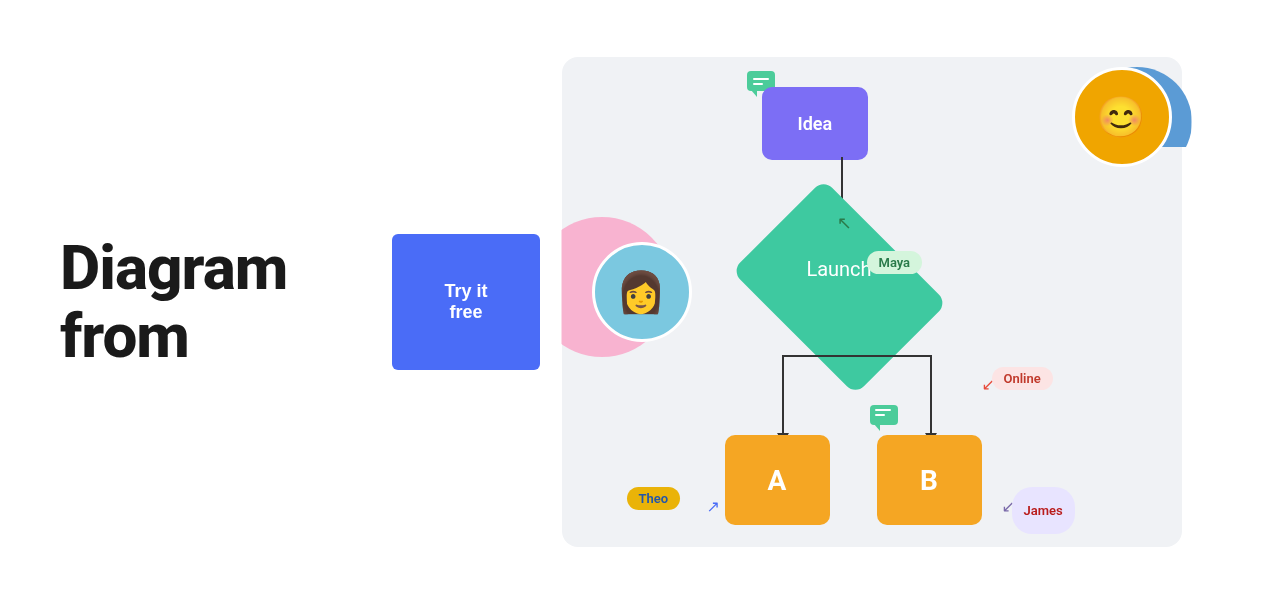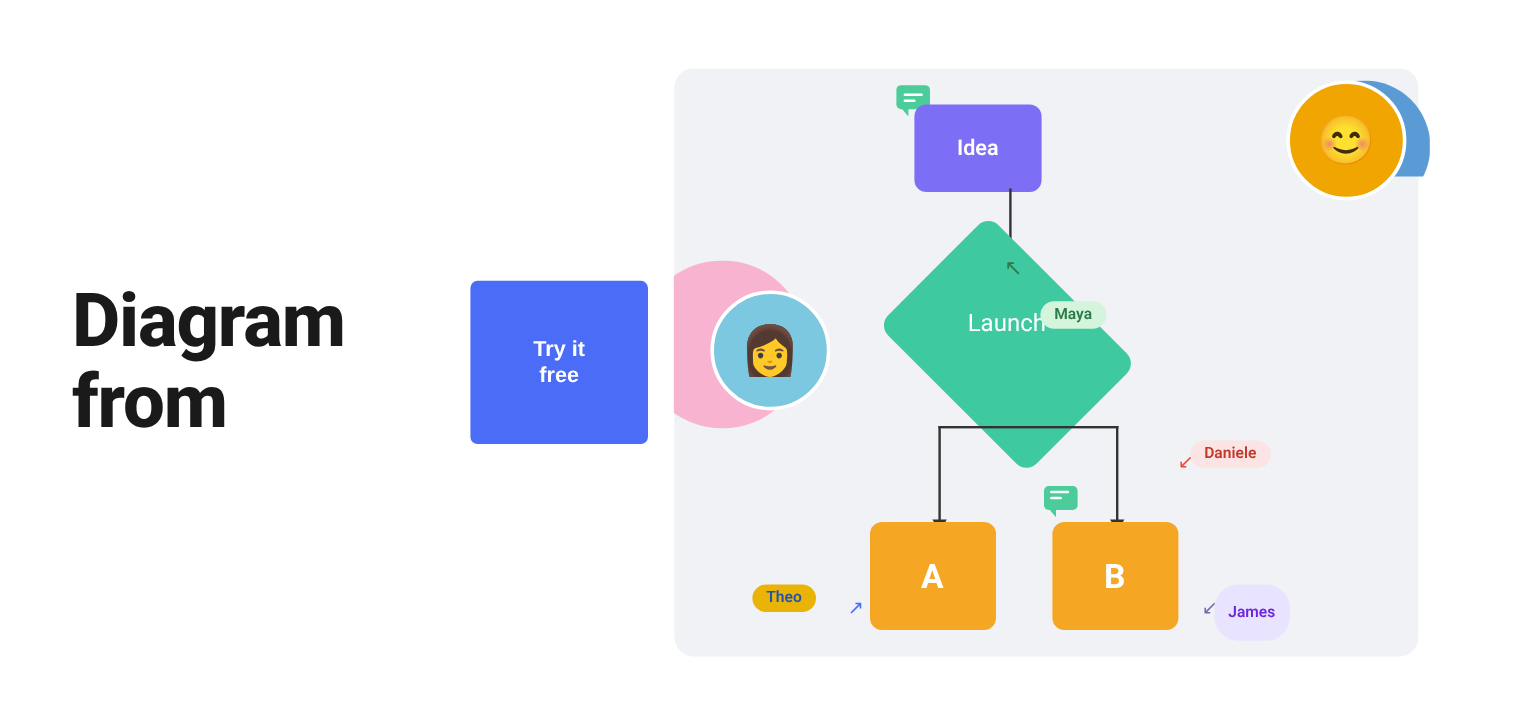--- a/index.html
+++ b/index.html
@@ -334,21 +334,21 @@
       font-size: 13px;
       font-weight: 600;
       padding: 4px 12px;
       border-radius: 20px;
     }
     .label-james {
       position: absolute;
       left: 450px;
       top: 430px;
       background: #e8e4ff;
-      color: #6d28d9;
+      color: #b91c1c;
       font-size: 13px;
       font-weight: 600;
       padding: 16px 12px;
       border-radius: 20px;
     }
     
     .cursor-maya {
       position: absolute;
       left: 275px;
       top: 155px;
@@ -453,21 +453,21 @@
       </div>
 
       <div class="flow-box-b">
         <span>B</span>
       </div>
 
       <div class="cursor-maya">↗</div>
       <div class="label-maya">Maya</div>
 
       <div class="cursor-daniele">↙</div>
-      <div class="label-daniele">Daniele</div>
+      <div class="label-daniele">Online</div>
 
       <div class="cursor-theo">↗</div>
       <div class="label-theo">Theo</div>
 
       <div class="cursor-james">↙</div>
       <div class="label-james">James</div>
 
     </div>
   </div>
 </div>

